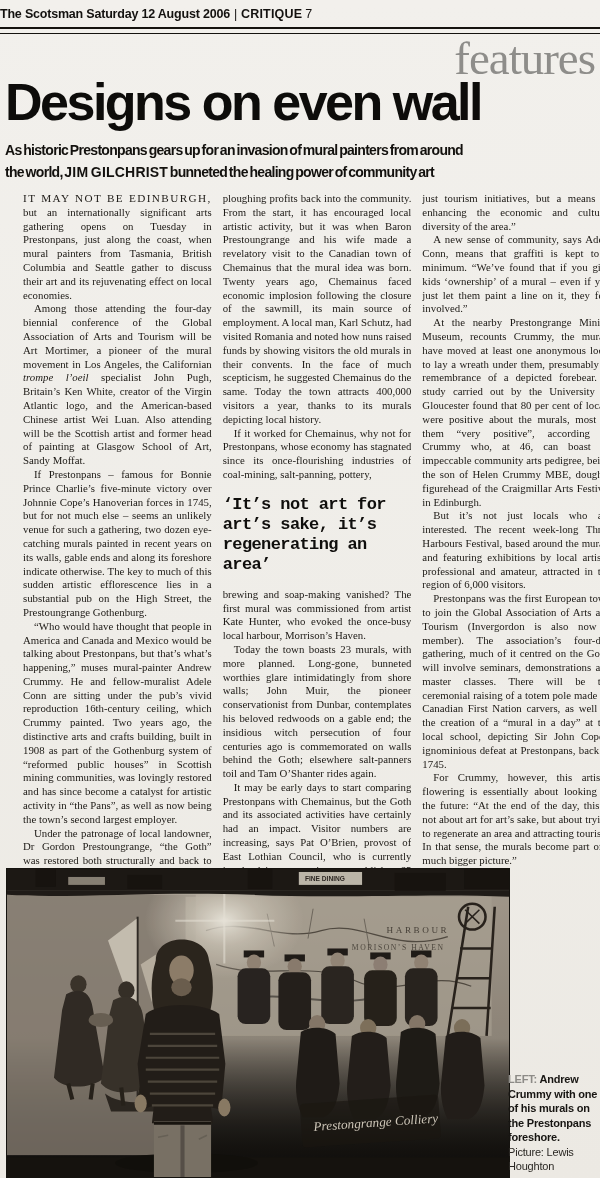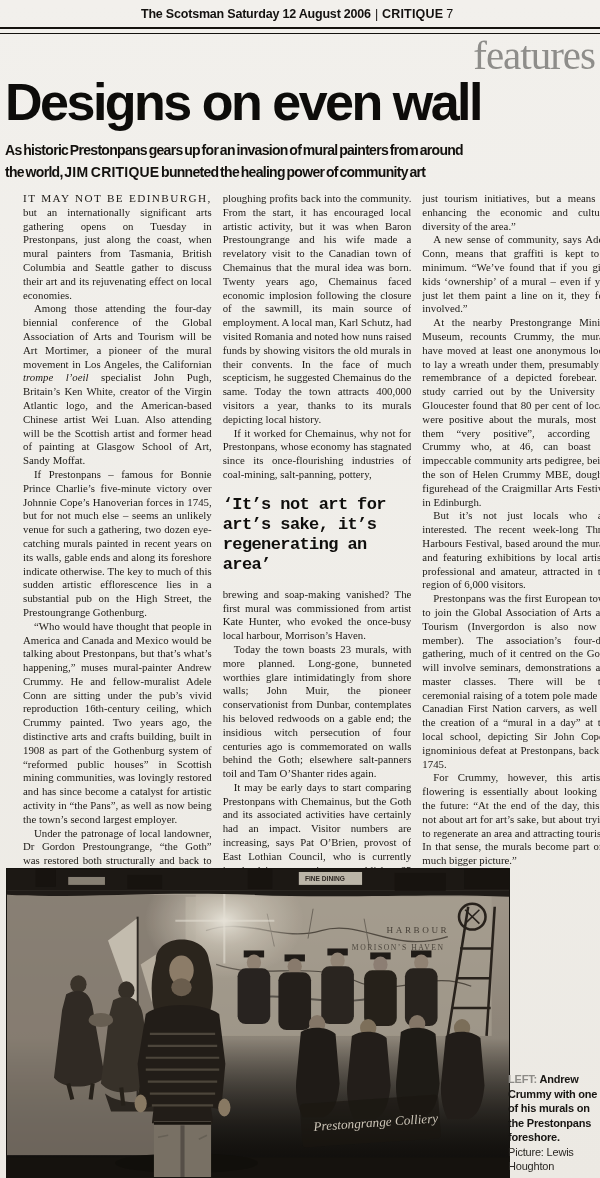--- a/index.html
+++ b/index.html
@@ -10,36 +10,36 @@
     color:#1b1916;
     overflow:hidden;
   }
   .page{
     position:relative;width:600px;height:1178px;
     background:linear-gradient(180deg,#f2f0ec 0%,#efede8 55%,#ece9e3 100%);
   }
   
   .masthead{
     position:absolute;top:7px;left:0;right:6px;
-    text-align:center;
+    text-align:left;
     font-family:"Liberation Sans", sans-serif;
     font-size:12.5px;font-weight:700;letter-spacing:-0.2px;color:#141210;
   }
   .masthead .sep{font-weight:400;padding:0 4px;color:#141210;}
   .masthead .critique{font-weight:800;letter-spacing:0.2px;}
   .masthead .pageno{font-weight:400;padding-left:3px;}
   .rule{
     position:absolute;top:27px;left:0;width:600px;height:4px;
     border-top:2px solid #15130f;border-bottom:1px solid #15130f;
   }
   
   .features{
     position:absolute;top:35px;right:5px;
     font-family:"Liberation Serif", serif;
-    font-size:41px;line-height:1;color:#8e8d8a;
+    font-size:47px;line-height:1;color:#8e8d8a;
     letter-spacing:-1px;
     text-align:right;
   }
   
   .headline{
     position:absolute;top:76px;left:5px;width:592px;
     font-family:"Liberation Sans", sans-serif;
     font-weight:700;font-size:52px;line-height:1.02;
     letter-spacing:-2.5px;color:#0d0c0a;
   }
@@ -96,21 +96,21 @@
     <span>The Scotsman Saturday 12 August 2006</span><span class="sep">|</span><span class="critique">CRITIQUE</span><span class="pageno">7</span>
   </div>
   <div class="rule"></div>
 
   <div class="features">features</div>
 
   <h1 class="headline" style="margin:0;">Designs on even wall</h1>
 
   <div class="standfirst">
     <span class="sf-line">As historic Prestonpans gears up for an invasion of mural painters from around</span>
-    <span class="sf-line"><span>the world, </span><span class="author">JIM CRITIQUE</span><span> bunneted the healing power of community art</span></span>
+    <span class="sf-line"><span>the world, </span><span class="author">JIM GILCHRIST</span><span> bunneted the healing power of community art</span></span>
   </div>
 
   <div class="body-cols">
 
     <div class="col">
       <p class="flush"><span class="lead-caps">IT MAY NOT BE EDINBURGH,</span><span> but an internationally significant arts gathering opens on Tuesday in Prestonpans, just along the coast, when mural painters from Tasmania, British Columbia and Seattle gather to discuss their art and its rejuvenating effect on local economies.</span></p>
       <p><span>Among those attending the four-day biennial conference of the Global Association of Arts and Tourism will be Art Mortimer, a pioneer of the mural movement in Los Angeles, the Californian </span><span class="ital">trompe l’oeil</span><span> specialist John Pugh, Britain’s Ken White, creator of the Virgin Atlantic logo, and the American-based Chinese artist Wei Luan. Also attending will be the Scottish artist and former head of painting at Glasgow School of Art, Sandy Moffat.</span></p>
       <p>If Prestonpans – famous for Bonnie Prince Charlie’s five-minute victory over Johnnie Cope’s Hanoverian forces in 1745, but for not much else – seems an unlikely venue for such a gathering, two dozen eye-catching murals painted in recent years on its walls, gable ends and along its foreshore indicate otherwise. The key to much of this sudden artistic efflorescence lies in a substantial pub on the High Street, the Prestoungrange Gothenburg.</p>
       <p>“Who would have thought that people in America and Canada and Mexico would be talking about Prestonpans, but that’s what’s happening,” muses mural-painter Andrew Crummy. He and fellow-muralist Adele Conn are sitting under the pub’s vivid reproduction 16th-century ceiling, which Crummy painted. Two years ago, the distinctive arts and crafts building, built in 1908 as part of the Gothenburg system of “reformed public houses” in Scottish mining communities, was lovingly restored and has since become a catalyst for artistic activity in “the Pans”, as well as now being the town’s second largest employer.</p>
       <p>Under the patronage of local landowner, Dr Gordon Prestoungrange, “the Goth” was restored both structurally and back to its Gothenburg principles, which involved</p>

